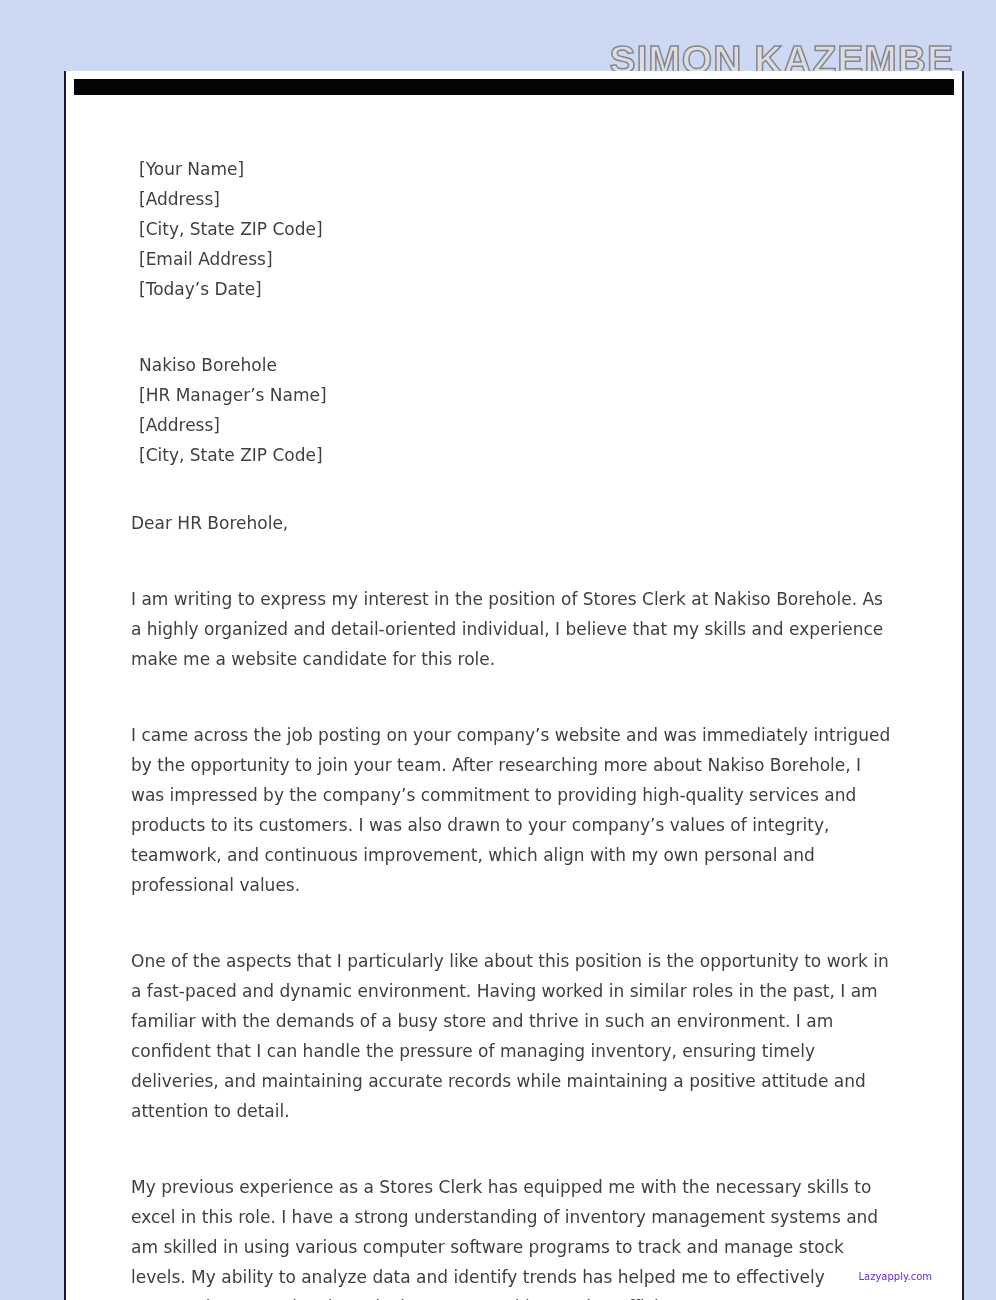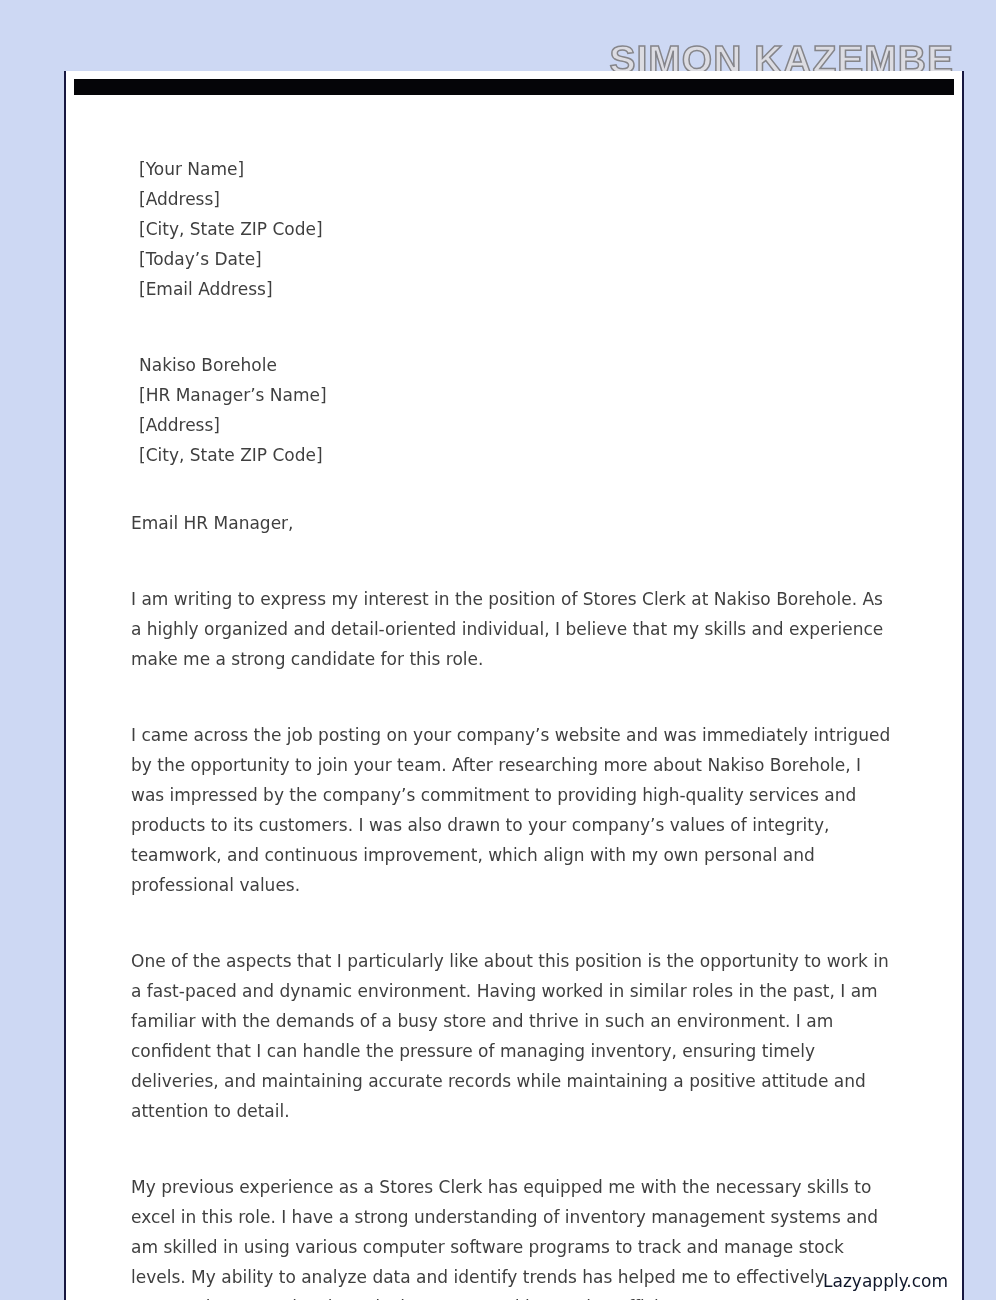--- a/index.html
+++ b/index.html
@@ -49,23 +49,23 @@
     color: #3f3f3f;
     font-size: 17px;
     line-height: 30px;
   }
   .block { margin-bottom: 30px; }
   .line { height: 30px; white-space: nowrap; }
   .para { margin-bottom: 30px; }
   .watermark {
     position: absolute;
     top: 1247px;
-    right: 56px;
-    font-size: 17px;
-    color: #0f172a;
+    right: 72px;
+    font-size: 10px;
+    color: #6d28d9;
     z-index: 6;
   }
   .bottom-frame {
     position: absolute;
     left: 0;
     bottom: 0;
     width: 100%;
     height: 8px;
     background: #1b2158;
     z-index: 5;
@@ -80,34 +80,34 @@
 
   <div class="document">
     <div class="doc-topbar"></div>
 
     <div class="doc-content">
 
       <div class="block">
         <div class="line">[Your Name]</div>
         <div class="line">[Address]</div>
         <div class="line">[City, State ZIP Code]</div>
+        <div class="line">[Email Address]</div>
         <div class="line">[Today’s Date]</div>
-        <div class="line">[Email Address]</div>
       </div>
 
       <div class="block">
         <div class="line">Nakiso Borehole</div>
         <div class="line">[HR Manager’s Name]</div>
         <div class="line">[Address]</div>
         <div class="line">[City, State ZIP Code]</div>
       </div>
 
-      <div class="block">Email HR Manager,</div>
+      <div class="block">Dear HR Borehole,</div>
 
-      <p class="para">I am writing to express my interest in the position of Stores Clerk at Nakiso Borehole. As a highly organized and detail-oriented individual, I believe that my skills and experience make me a strong candidate for this role.</p>
+      <p class="para">I am writing to express my interest in the position of Stores Clerk at Nakiso Borehole. As a highly organized and detail-oriented individual, I believe that my skills and experience make me a website candidate for this role.</p>
       <p class="para">I came across the job posting on your company’s website and was immediately intrigued by the opportunity to join your team. After researching more about Nakiso Borehole, I was impressed by the company’s commitment to providing high-quality services and products to its customers. I was also drawn to your company’s values of integrity, teamwork, and continuous improvement, which align with my own personal and professional values.</p>
       <p class="para">One of the aspects that I particularly like about this position is the opportunity to work in a fast-paced and dynamic environment. Having worked in similar roles in the past, I am familiar with the demands of a busy store and thrive in such an environment. I am confident that I can handle the pressure of managing inventory, ensuring timely deliveries, and maintaining accurate records while maintaining a positive attitude and attention to detail.</p>
       <p class="para">My previous experience as a Stores Clerk has equipped me with the necessary skills to excel in this role. I have a strong understanding of inventory management systems and am skilled in using various computer software programs to track and manage stock levels. My ability to analyze data and identify trends has helped me to effectively manage inventory levels, reducing waste and increasing efficiency.</p>
 
     </div>
   </div>
 
   <div class="watermark">Lazyapply.com</div>
 
   <div class="bottom-frame"></div>

